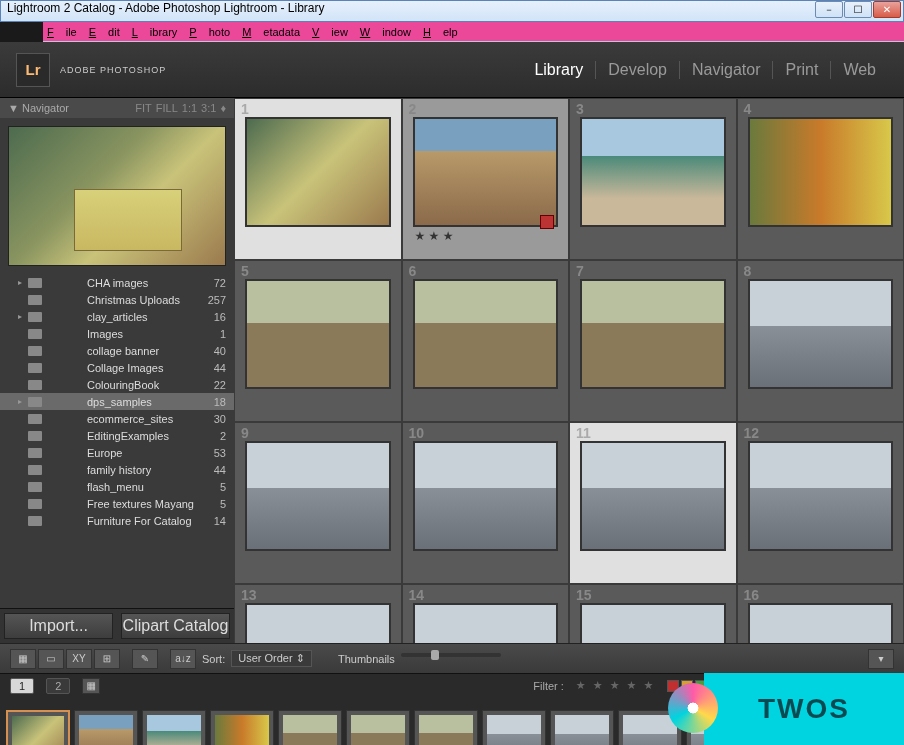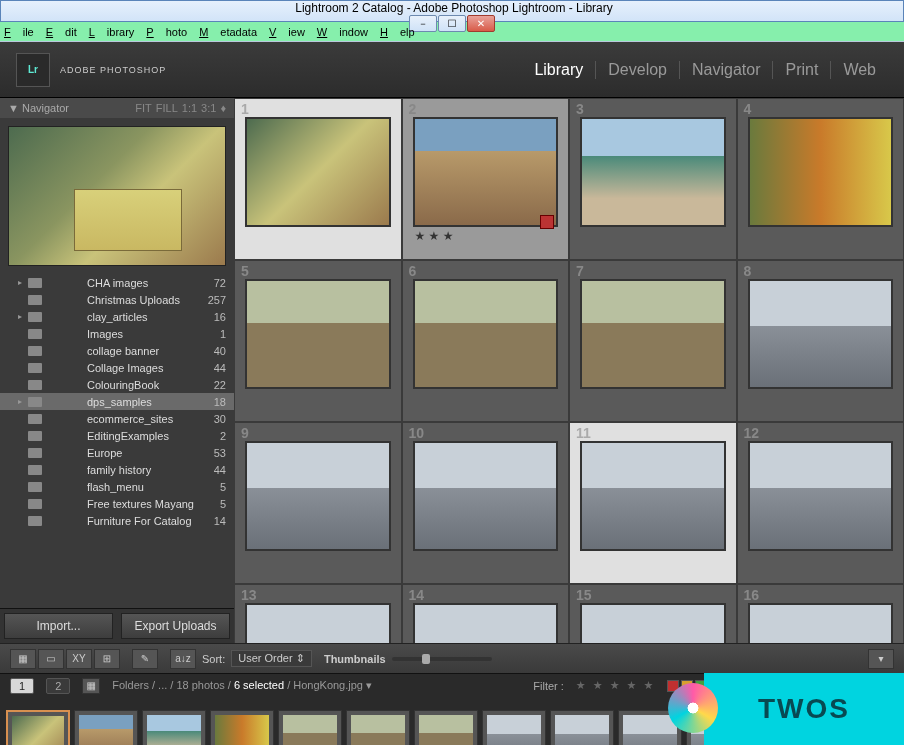--- a/index.html
+++ b/index.html
@@ -1,35 +1,35 @@
 <!DOCTYPE html>
 <html><head>
 <meta charset="utf-8">
 <style>
 * { box-sizing: border-box; margin: 0; padding: 0; }
 body { font-family: "Segoe UI", Tahoma, sans-serif; font-size: 11px; background: #1a1a1a; width: 904px; height: 745px; overflow: hidden; position: relative; }
 
 
-.win-titlebar { background: linear-gradient(#e6f0fc, #d2e4f8); border: 1px solid #5a84b9; height: 22px; display: flex; align-items: center; padding: 0 2px; flex-direction: column; }
+.win-titlebar { background: linear-gradient(#e6f0fc, #d2e4f8); border: 1px solid #5a84b9; height: 22px; display: flex; padding: 0 2px; }
 .win-title { flex: 1; color: #000; font-size: 12px; padding-left: 4px; }
 .win-btns { display: flex; gap: 1px; }
 .win-btn { width: 28px; height: 17px; border: 1px solid #6d8ab0; background: linear-gradient(#e8f1fb,#cfe2f7); font-size: 10px; display:flex;align-items:center;justify-content:center; cursor:pointer; border-radius:2px;}
 .win-btn.close { background: linear-gradient(#e9a29a,#d85b49); color:#fff; border-color:#a03b2e;}
 
 
-.menubar { background: #86efac; height: 20px; display: flex; align-items: center; padding: 0 4px; border-bottom: 1px solid #b9c9dd; }
+.menubar { background: #ec4899; height: 20px; display: flex; align-items: center; padding: 0 4px; border-bottom: 1px solid #b9c9dd; margin-left: 43px; }
 .menubar span { margin-right: 12px; color: #000; cursor:pointer; }
 .menu-u { text-decoration: underline; }
 
 
 .app { position: absolute; top: 42px; left: 0; right: 0; bottom: 0; background: #1a1a1a; }
 
 
 .header { height: 56px; background: linear-gradient(#3b3b3b,#2c2c2c); display:flex; align-items:center; padding: 0 16px; border-bottom: 1px solid #000; }
-.logo-box { width: 34px; height: 34px; background: #2a2a2a; border:1px solid #555; display:flex;align-items:center;justify-content:center; color:#5eead4; font-size:10px; font-weight:600; margin-right:10px;}
+.logo-box { width: 34px; height: 34px; background: #2a2a2a; border:1px solid #555; display:flex;align-items:center;justify-content:center; color:#fdba74; font-size:15px; font-weight:600; margin-right:10px;}
 .app-titles { color:#ccc; }
 .app-title1 { font-size: 9px; letter-spacing: 1px; color:#ccc; }
 .app-title2 { font-size: 21px; color:#e8e8e8; letter-spacing: 1px; font-weight:300; }
 .modules { margin-left:auto; display:flex; gap:0; color:#9a9a9a; font-size:16px; }
 .module { padding:0 12px; cursor:pointer; border-right:1px solid #555;}
 .module:last-child{border:none;}
 .module.active { color:#fff; }
 
 
 .content { display:flex; height: calc(100% - 56px - 30px - 72px); }
@@ -40,21 +40,21 @@
 .navigator-img { margin:8px; height:140px; background: linear-gradient(135deg,#4d6b4f,#8a9560 40%,#c9c37a 60%,#9b7a4d); border:1px solid #222; position:relative;}
 .nav-bus{position:absolute;left:30%;top:45%;width:50%;height:45%;background:linear-gradient(#d8d07a,#c9b862);border:1px solid #7a6a3a;}
 .folder-list { flex:1; overflow:hidden; }
 .folder-row { display:flex; align-items:center; height:17px; padding:0 8px 0 18px; color:#ddd; font-size:11px; cursor:pointer;}
 .folder-row.selected { background:#6a6a6a; }
 .folder-row .tri { width:10px; color:#999; font-size:8px;}
 .folder-row .ficon { width:14px; height:10px; background:#888; margin-right:6px; border-radius:1px;}
 .folder-row .fname { flex:1; white-space:nowrap; overflow:hidden;margin-left:39px; }
 .folder-row .fcount { color:#bbb; margin-left:4px; }
 .bottom-btns { display:flex; background:#333; border-top:1px solid #111;}
-.bottom-btns button { flex:1; height:26px; background:linear-gradient(#555,#3d3d3d); border:1px solid #222; color:#ddd; font-size:12px; cursor:pointer; margin:4px;}
+.bottom-btns button { flex:1; height:26px; background:linear-gradient(#555,#3d3d3d); border:1px solid #222; color:#ddd; font-size:16px; cursor:pointer; margin:4px;}
 
 
 .grid-area { flex:1; background:#4d4d4d; overflow:hidden; position:relative;}
 .grid { display:grid; grid-template-columns: repeat(4, 1fr); }
 .cell { height:162px; border:1px solid #3a3a3a; background:#5a5a5a; position:relative; padding:18px 10px 10px 10px;}
 .cell.sel { background:#e0e0e0; }
 .cell.sel2 { background:#9a9a9a; }
 .cell .num { position:absolute; top:2px; left:6px; color:#888; font-size:14px; font-weight:bold;}
 .cell.sel .num{color:#aaa;}
 .thumb { width:100%; height:110px; border:2px solid #333; background:#777; position:relative;}
@@ -66,21 +66,21 @@
 .th-fruit{background:linear-gradient(90deg,#6a7a3d,#c97a2a,#d8c84a);}
 .th-bldg{background:linear-gradient(#b8c0a0 40%,#8a7a5a 40%);}
 .th-river{background:linear-gradient(#c8d0d8 42%,#8a9098 42%,#6a7078);}
 
 
 .grid-toolbar { height:30px; background:linear-gradient(#4a4a4a,#3a3a3a); display:flex; align-items:center; padding:0 10px; gap:12px; color:#ccc; border-top:1px solid #222;}
 .tbtn { width:26px; height:20px; background:#555; border:1px solid #333; cursor:pointer; display:flex;align-items:center;justify-content:center;color:#ccc;font-size:10px;}
 .tbtn-group{display:flex;gap:2px;}
 .sort-area{display:flex;align-items:center;gap:6px;font-size:11px;}
 .sort-sel{background:#3a3a3a;border:1px solid #555;color:#ccc;padding:1px 6px;cursor:pointer;}
-.thumb-size{display:flex;align-items:center;gap:6px;font-weight:bold;}
+.thumb-size{display:flex;gap:6px;margin-left:14px;}
 .slider{width:100px;height:4px;background:#333;position:relative;border-radius:2px;}
 .slider .knob{position:absolute;left:30%;top:-3px;width:8px;height:10px;background:#aaa;border-radius:2px;}
 
 
 .filterbar { height:24px; background:#2a2a2a; display:flex; align-items:center; padding:0 10px; color:#aaa; font-size:11px; gap:12px; border-top:1px solid #111;}
 .pill{padding:1px 8px;background:#3a3a3a;border:1px solid #555;border-radius:2px;cursor:pointer;}
 .pill.active{background:#d8d8d8;color:#222;}
 .breadcrumb{color:#999;}
 .breadcrumb .sel{color:#fff;}
 .stars{color:#666;letter-spacing:2px;cursor:pointer;}
@@ -239,21 +239,21 @@
           </div>
           <div class="folder-row">
             <span class="tri"></span>
             <span class="ficon"></span>
             <span class="fname">Furniture For Catalog</span>
             <span class="fcount">14</span>
           </div>
         </div>
       <div class="bottom-btns">
         <button>Import...</button>
-        <button>Export Uploads</button>
+        <button>Clipart Catalog</button>
       </div>
     </div>
 
     <div class="grid-area">
       <div class="grid" id="grid">
           <div class="cell sel">
             <div class="num">1</div>
             <div class="thumb th-hk"></div>
           </div>
           <div class="cell sel2">
@@ -341,23 +341,20 @@
         </div>
     </div>
     <div style="flex:1"></div>
     <div class="tbtn">▾</div>
   </div>
 
   <div class="filterbar">
     <span class="pill active">1</span>
     <span class="pill">2</span>
     <span class="tbtn" style="width:18px;height:16px">▦</span>
-    <span class="breadcrumb">
-      <span>Folders / ... / 18 photos / </span><span class="sel">6 selected</span><span> / HongKong.jpg ▾</span>
-    </span>
     <span style="flex:1"></span>
     <span>Filter :</span>
     <span class="stars">★ ★ ★ ★ ★</span>
     <span class="color-chips" id="chips">
         <div class="chip" style="background: rgb(192, 48, 48);"></div>
         <div class="chip" style="background: rgb(216, 160, 48);"></div>
         <div class="chip" style="background: rgb(64, 160, 64);"></div>
         <div class="chip" style="background: rgb(48, 96, 192);"></div>
         <div class="chip" style="background: rgb(128, 64, 160);"></div>
         <div class="chip" style="background: rgb(136, 136, 136);"></div>

